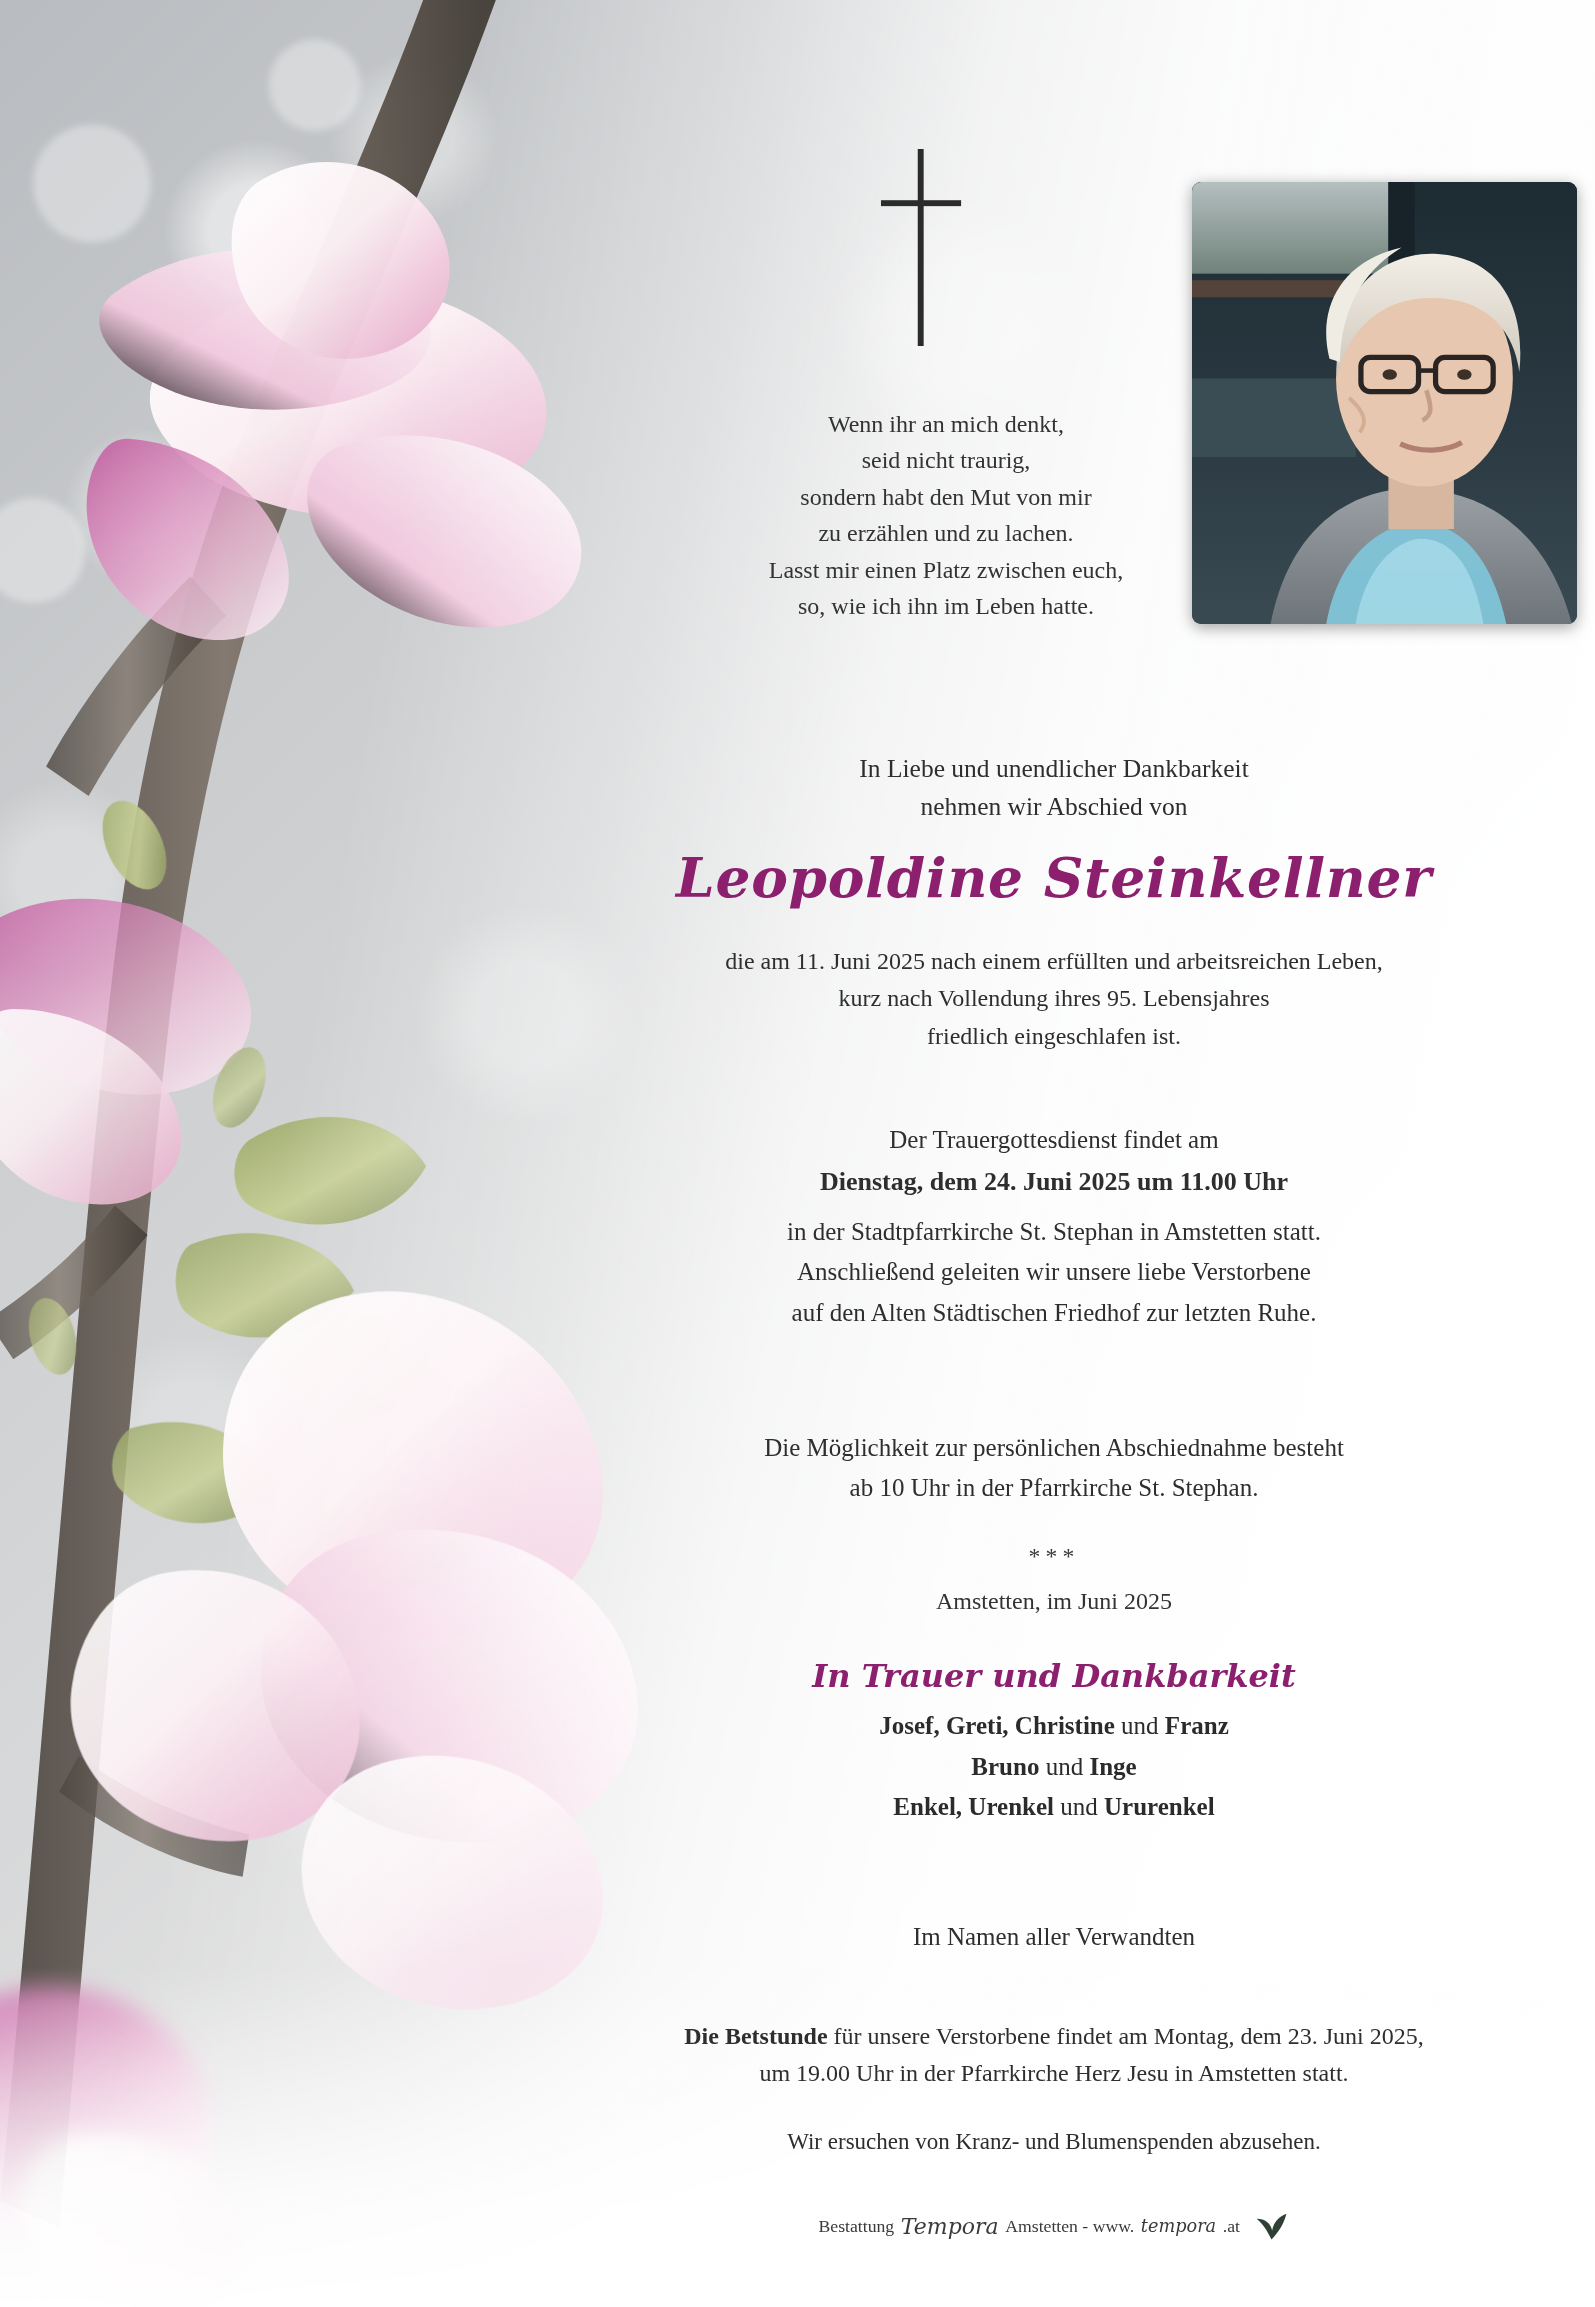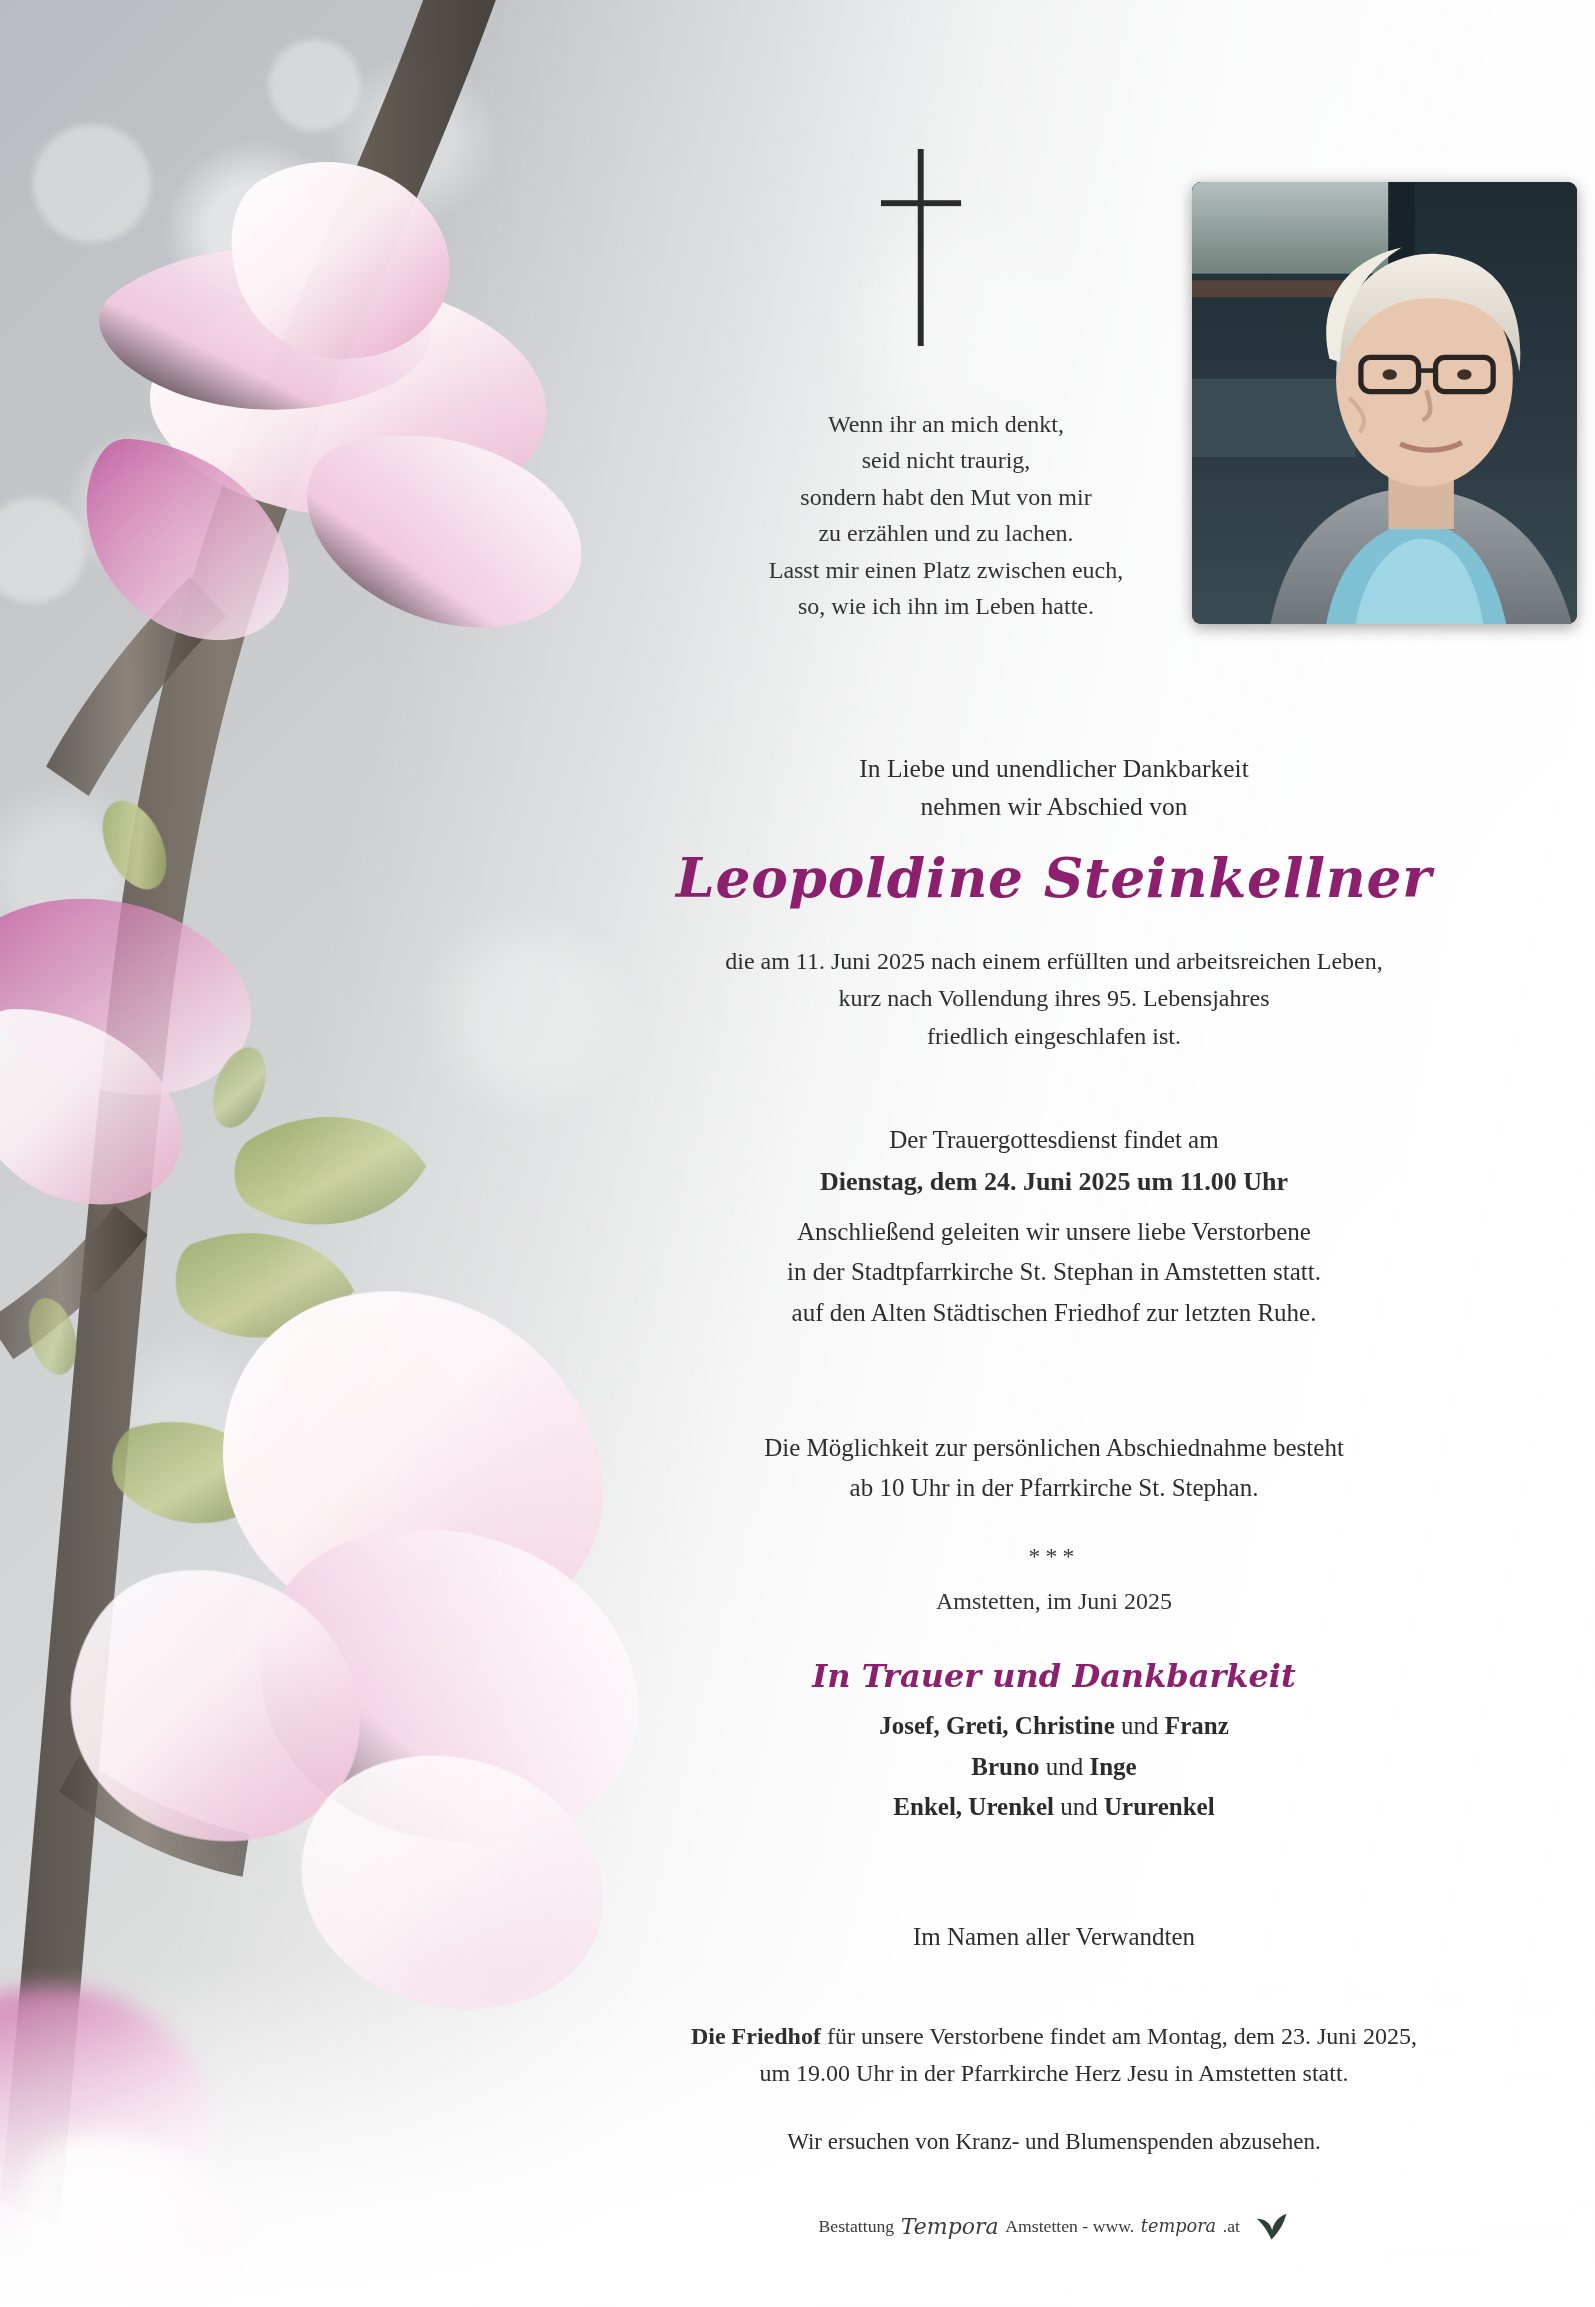--- a/index.html
+++ b/index.html
@@ -348,22 +348,22 @@
     <div class="block life">
       <div>die am 11. Juni 2025 nach einem erfüllten und arbeitsreichen Leben,</div>
       <div>kurz nach Vollendung ihres 95. Lebensjahres</div>
       <div>friedlich eingeschlafen ist.</div>
     </div>
 
     <div class="block service">
       <div>Der Trauergottesdienst findet am</div>
       <div class="strong">Dienstag, dem 24. Juni 2025 um 11.00 Uhr</div>
       <div style="height:9.2px"></div>
+      <div>in der Stadtpfarrkirche St. Stephan in Amstetten statt.</div>
       <div>Anschließend geleiten wir unsere liebe Verstorbene</div>
-      <div>in der Stadtpfarrkirche St. Stephan in Amstetten statt.</div>
       <div>auf den Alten Städtischen Friedhof zur letzten Ruhe.</div>
     </div>
 
     <div class="block farewell">
       <div>Die Möglichkeit zur persönlichen Abschiednahme besteht</div>
       <div>ab 10 Uhr in der Pfarrkirche St. Stephan.</div>
     </div>
 
     <div class="block stars">***</div>
 
@@ -380,21 +380,21 @@
       </div>
       <div>
         <b>Enkel, Urenkel</b><span> und </span><b>Ururenkel</b>
       </div>
     </div>
 
     <div class="block relatives">Im Namen aller Verwandten</div>
 
     <div class="block betstunde">
       <div>
-        <b>Die Friedhof</b><span> für unsere Verstorbene findet am Montag, dem 23. Juni 2025,</span>
+        <b>Die Betstunde</b><span> für unsere Verstorbene findet am Montag, dem 23. Juni 2025,</span>
       </div>
       <div>um 19.00 Uhr in der Pfarrkirche Herz Jesu in Amstetten statt.</div>
     </div>
 
     <div class="block flowers">Wir ersuchen von Kranz- und Blumenspenden abzusehen.</div>
 
     <div class="footer">
       <span>Bestattung</span>
       <span class="tempora">Tempora</span>
       <span>Amstetten - www.</span>

